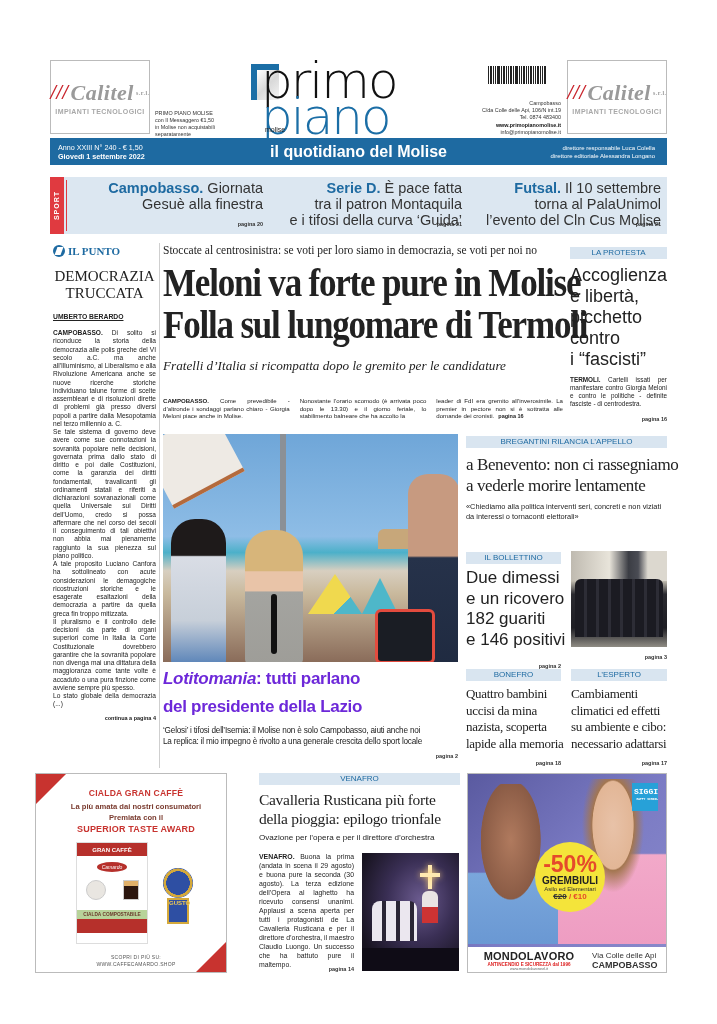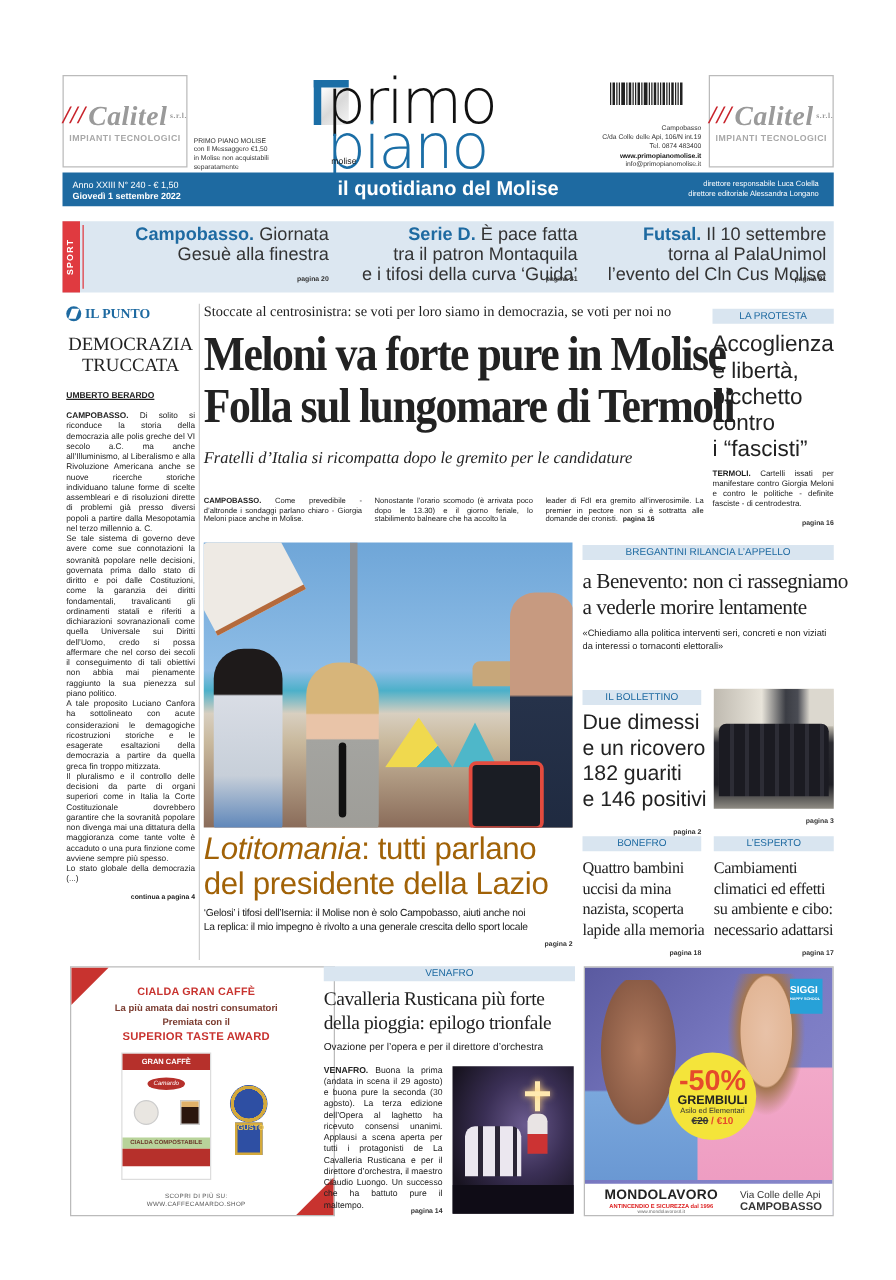--- a/index.html
+++ b/index.html
@@ -57,42 +57,42 @@
   .body3 > div { flex: 1; }
   .inline-pg { font-size: 5.5px; font-weight: bold; margin-left: 4px; }
 
   .photo-meloni { overflow: hidden; background: linear-gradient(180deg, #6fa6d8 0%, #8ebde6 45%, #4cb0c9 52%, #d8cfc0 60%, #c9b99d 70%, #8a6c5a 100%); }
 
   .section-label { background: #d9e5f0; color: #1e6aa1; font-weight: normal; font-size: 8px; text-align: center; height: 12px; line-height: 12px; }
   .rc-headline-sans { font-size: 18px; line-height: 21px; color: #222; }
   .rc-body { font-size: 6.4px; line-height: 8px; color: #222; text-align: justify; }
   .serif-h { font-family: "Liberation Serif", serif; color: #222; }
 
-  .loti-head { font-size: 25px; line-height: 28px; color: #a16207; white-space: nowrap; letter-spacing: -0.3px; }
+  .loti-head { font-size: 17px; line-height: 28px; color: #6d28d9; white-space: nowrap; letter-spacing: -0.3px; font-weight: bold; }
   .loti-sub { font-size: 8.2px; line-height: 10.5px; color: #222; white-space: nowrap; letter-spacing: -0.2px; }
 
   
   .coffee-ad { border: 1px solid #bbb; overflow: hidden; background: #fff; }
   .coffee-ad .tri-tl { position: absolute; left: 0; top: 0; width: 0; height: 0; border-top: 30px solid #c8332f; border-right: 30px solid transparent; }
   .coffee-ad .tri-br { position: absolute; right: 0; bottom: 0; width: 0; height: 0; border-bottom: 30px solid #c8332f; border-left: 30px solid transparent; }
   .ca-red { color: #c8332f; font-size: 8.6px; text-align: center; letter-spacing: 0.2px; }
   .ca-brown { color: #7a3b2f; font-size: 7.6px; text-align: center; font-weight: bold; }
   .coffee-box { background: #fff; border: 1px solid #ddd; }
   .cb-top { background: #b6302b; color: #fff; font-size: 6px; font-weight: bold; text-align: center; padding: 4px 0 3px; }
   .cb-green { background: #b8d39a; color: #6b3b2c; font-size: 4.8px; font-weight: bold; text-align: center; padding: 2px 0; }
   .cb-bottom { background: #b6302b; height: 14px; }
   .medal { border-radius: 50%; background: radial-gradient(circle, #2e4fa3 55%, #d4a93b 56%, #d4a93b 68%, #2e4fa3 69%); }
   .ribbon { background: #2e4fa3; border: 2px solid #d4a93b; color: #f1cb54; font-size: 6px; font-weight: bold; text-align: center; }
   .ca-foot { font-size: 5px; color: #555; text-align: center; line-height: 7px; letter-spacing: 0.3px; }
 
   .ven-body { font-size: 6.9px; line-height: 9px; color: #222; text-align: justify; }
   .ven-photo { background: radial-gradient(ellipse at 60% 40%, #6b5b8f 0%, #3a2f55 40%, #17131f 80%); overflow: hidden; }
 
   .school-ad { border: 1px solid #bbb; overflow: hidden; background: linear-gradient(135deg, #5a5aa0 0%, #7b7bc4 50%, #8a8acb 100%); }
-  .siggi { background: #27a1d8; color: #fff; font-weight: bold; font-size: 10px; text-align: left; }
+  .siggi { background: #27a1d8; color: #fff; font-weight: bold; font-size: 10px; text-align: right; font-family: Liberation Mono, monospace; }
   .sale-circle { border-radius: 50%; background: #f4e43a; display: flex; flex-direction: column; align-items: center; justify-content: center; }
   .sale-pct { color: #e54a2b; font-weight: bold; font-size: 23px; line-height: 22px; }
   .sale-word { font-weight: bold; font-size: 10px; color: #222; }
   .sale-sub { font-size: 6px; color: #333; }
   .sale-price { font-size: 8px; font-weight: bold; color: #e54a2b; }
   .sale-price s { color: #333; }
   .ml-bar { background: #fff; display: flex; align-items: center; }
   .ml-brand { font-weight: bold; font-size: 11px; color: #222; letter-spacing: 0.2px; }
   .ml-tag { font-size: 4.6px; color: #d22; font-weight: bold; }
   .ml-url { font-size: 3.8px; color: #666; }
@@ -315,21 +315,21 @@
   <div class="section-label">L’ESPERTO</div>
   <div class="serif-h" style="font-size:13px;line-height:16.5px;margin-top:5px;white-space:nowrap;letter-spacing:-0.3px;">
     <div>Cambiamenti</div>
     <div>climatici ed effetti</div>
     <div>su ambiente e cibo:</div>
     <div>necessario adattarsi</div>
   </div>
   <div class="pg" style="text-align:right;margin-top:8px;">pagina 17</div>
 </div>
 
-<div class="abs coffee-ad" style="left:56px;top:773px;width:212px;height:200px;">
+<div class="abs coffee-ad" style="left:35px;top:773px;width:192px;height:200px;">
   <div class="tri-tl"></div>
   <div class="tri-br"></div>
   <div class="abs ca-red" style="left:0;top:14px;width:200px;font-weight:bold;">CIALDA GRAN CAFFÈ</div>
   <div class="abs ca-brown" style="left:0;top:28px;width:200px;">La più amata dai nostri consumatori</div>
   <div class="abs ca-brown" style="left:0;top:39px;width:200px;">Premiata con il</div>
   <div class="abs ca-red" style="left:0;top:50px;width:200px;font-size:9px;font-weight:bold;">SUPERIOR TASTE AWARD</div>
   <div class="abs coffee-box" style="left:40px;top:68px;width:72px;height:102px;">
     <div class="cb-top">GRAN CAFFÈ</div>
     <div style="margin:6px auto 0;width:30px;height:10px;border-radius:50%;background:#b6302b;color:#fff;font-size:5px;text-align:center;line-height:10px;font-style:italic;">Camardo</div>
     <div style="display:flex;justify-content:space-around;align-items:center;margin-top:8px;">

